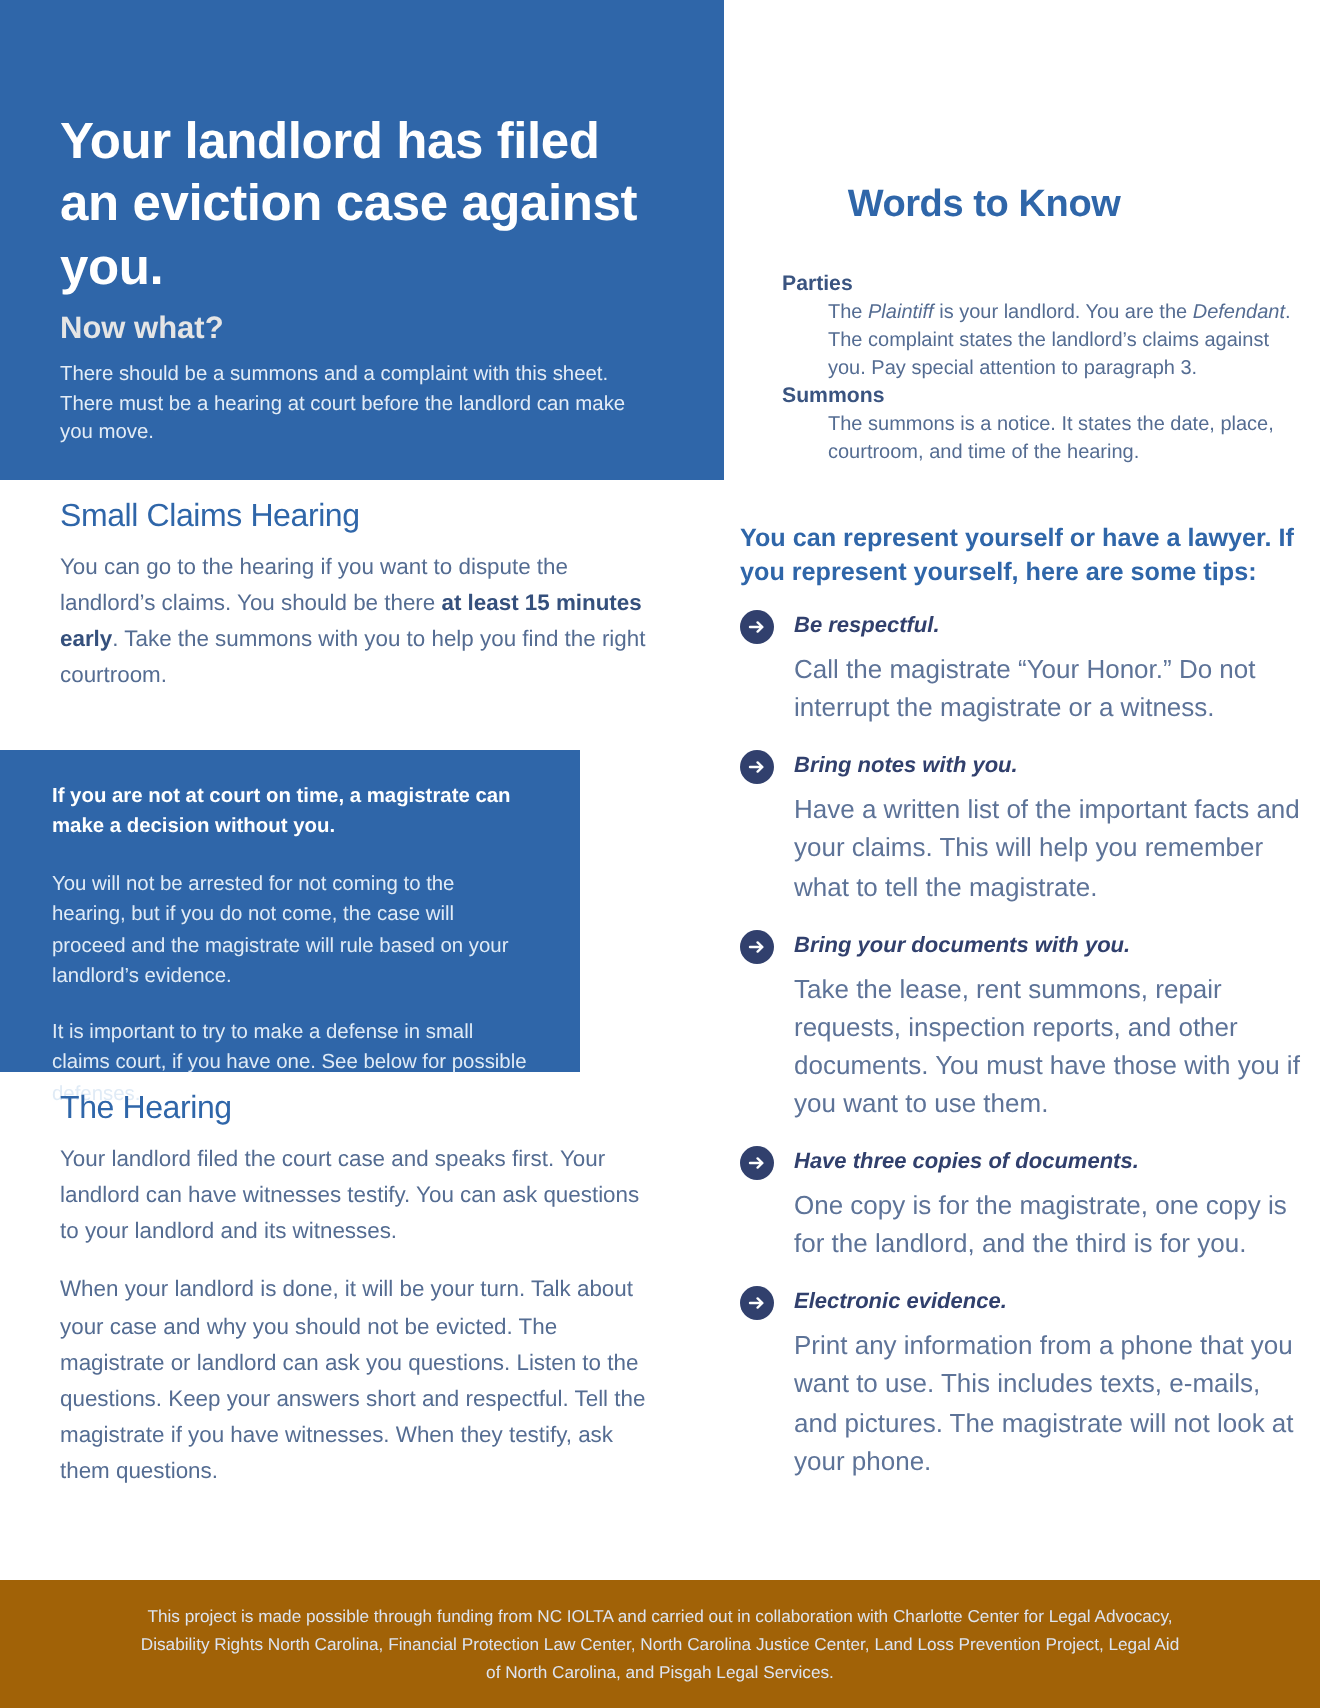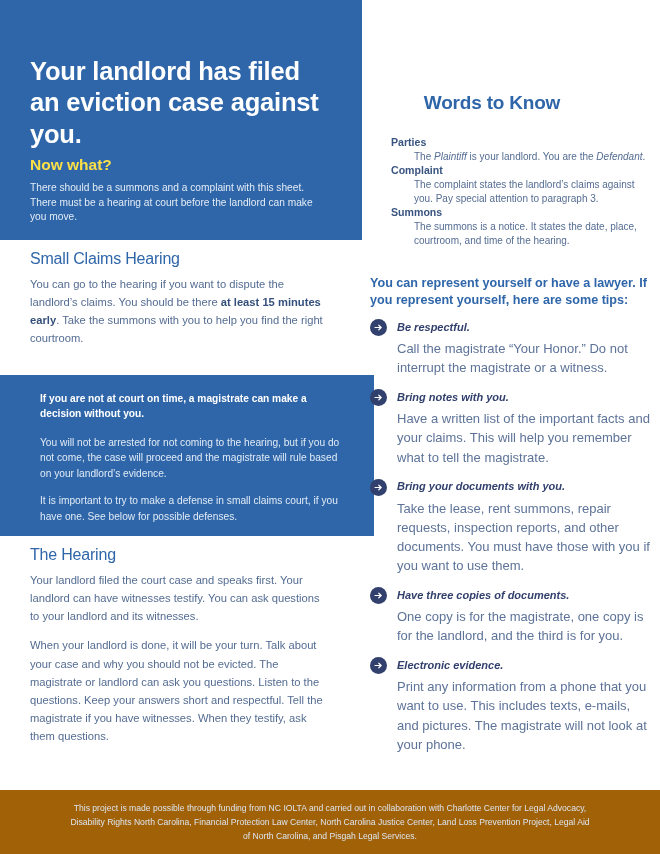--- a/index.html
+++ b/index.html
@@ -42,21 +42,21 @@
     font-size: 25.5px;
     line-height: 1.23;
     font-weight: bold;
     color: #ffffff;
     letter-spacing: -0.2px;
     margin: 0 0 6px 0;
   }
   .subtitle {
     font-size: 15.5px;
     font-weight: bold;
-    color: #fde047;
+    color: #e5e5e5;
     margin: 0 0 7px 0;
   }
   .header-body {
     font-size: 10.2px;
     line-height: 1.42;
     color: #e3ecf6;
     margin: 0;
   }
 
   
@@ -82,25 +82,25 @@
     color: #546c92;
     margin: 0 0 11px 0;
   }
   .body-text b { color: #35507c; }
 
   
   .callout {
     position: absolute;
     left: 0;
     top: 375px;
-    width: 374px;
+    width: 290px;
     height: 161px;
     background: #2f66a9;
     box-sizing: border-box;
-    padding: 16px 24px 0 40px;
+    padding: 16px 24px 0 26px;
   }
   .callout .co-lead {
     font-size: 10.2px;
     line-height: 1.5;
     font-weight: bold;
     color: #ffffff;
     margin: 0 0 13px 0;
   }
   .callout .co-p {
     font-size: 10.2px;
@@ -259,21 +259,20 @@
 
   <div class="right-col">
     <div class="side-strip"></div>
 
     <h2 class="wtk-title">Words to Know</h2>
 
     <div class="glossary">
       <p class="gl-term">Parties</p>
       <p class="gl-def"><span>The </span><i>Plaintiff</i><span> is your landlord. You are the </span><i>Defendant</i><span>.</span></p>
 
-      <p class="gl-term">Complaint</p>
       <p class="gl-def">The complaint states the landlord’s claims against you. Pay special attention to paragraph 3.</p>
 
       <p class="gl-term">Summons</p>
       <p class="gl-def">The summons is a notice. It states the date, place, courtroom, and time of the hearing.</p>
     </div>
 
     <h3 class="tips-head">You can represent yourself or have a lawyer. If you represent yourself, here are some tips:</h3>
 
     <div class="tips">
 

